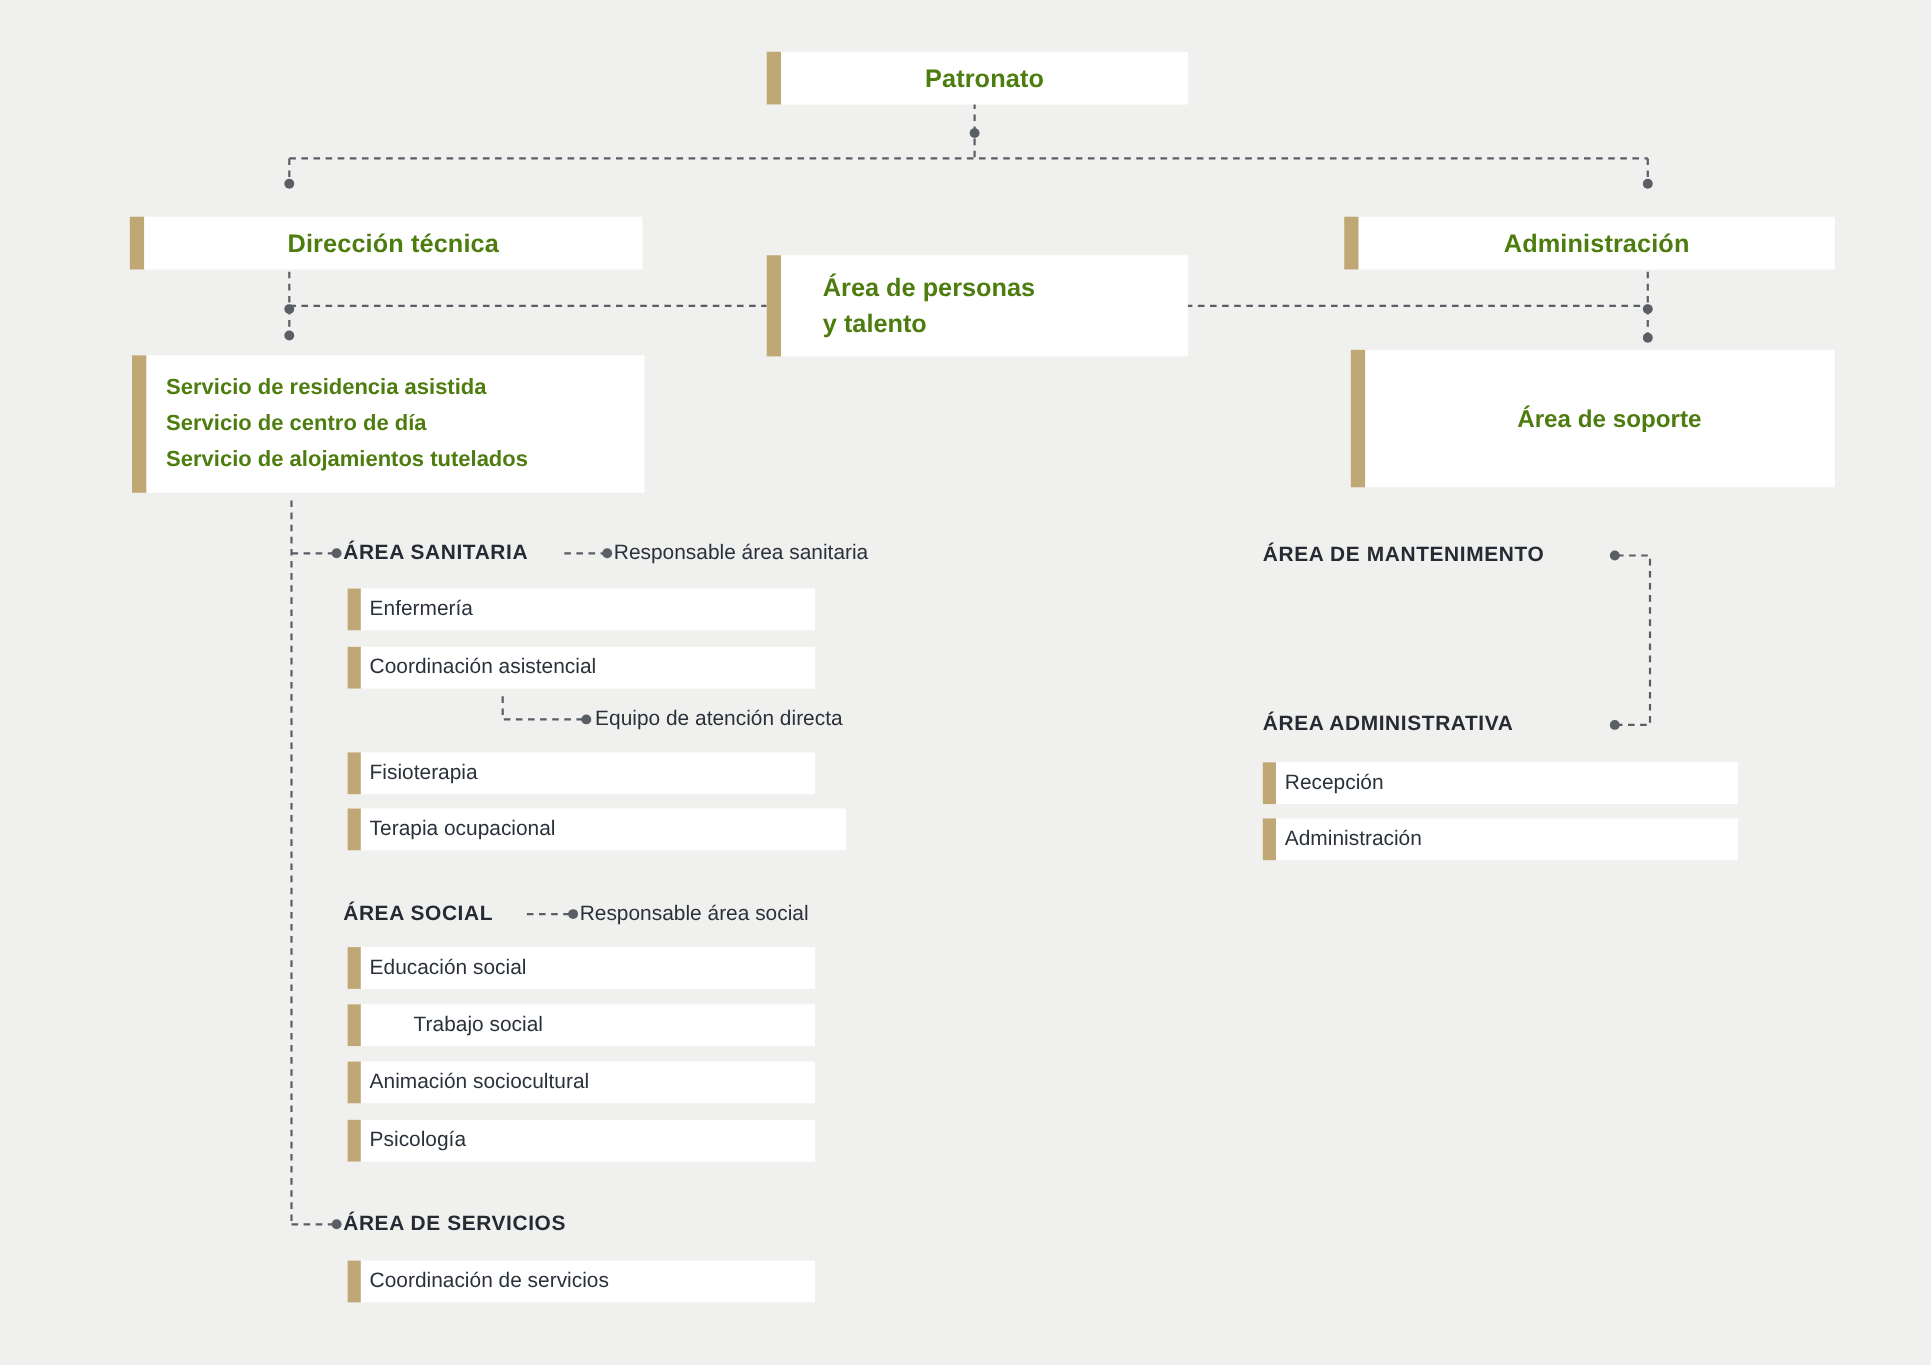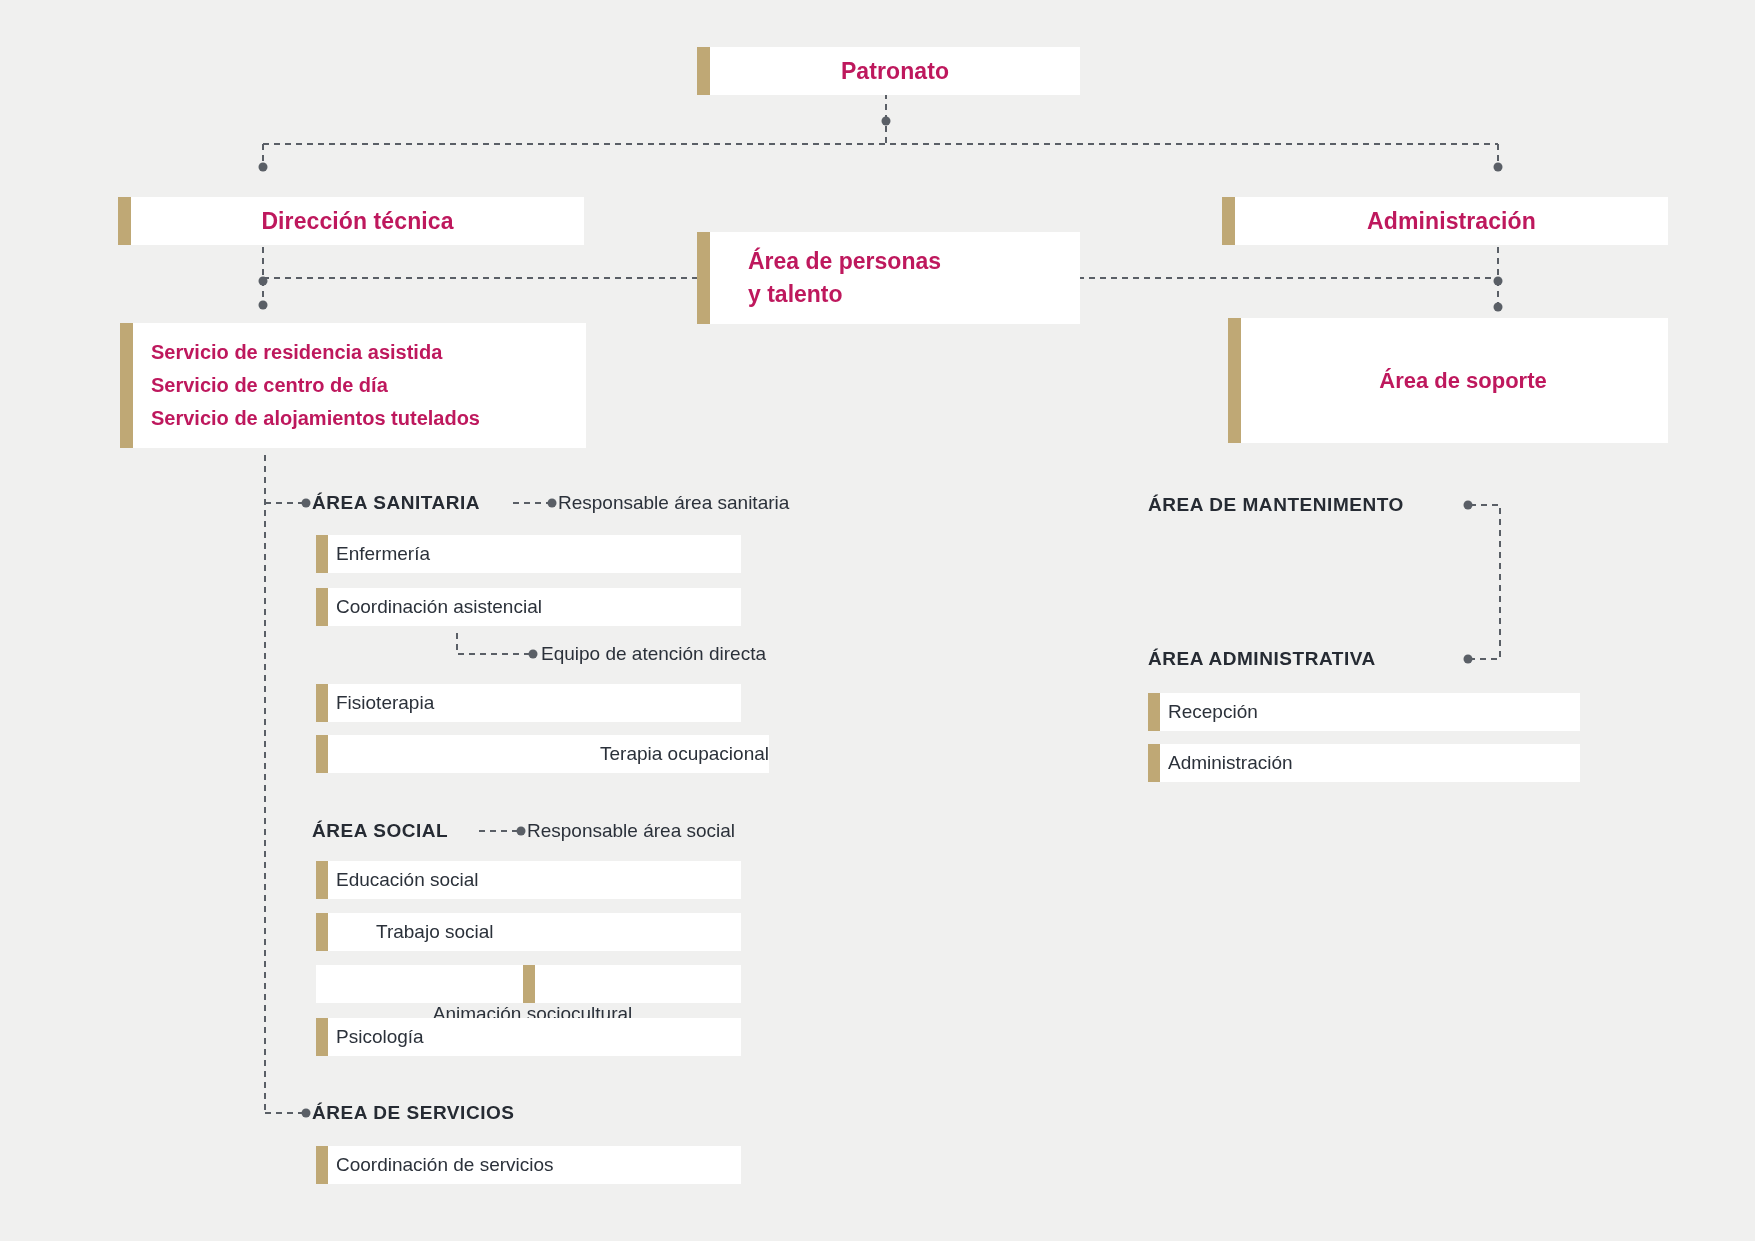--- a/index.html
+++ b/index.html
@@ -30,21 +30,21 @@
     display: flex;
     align-items: center;
   }
   .bar {
     flex: 0 0 auto;
     background: #bfa875;
     height: 100%;
   }
   .card .txt {
     padding-left: 18px;
-    color: #be185d;
+    color: #4d7c0f;
   }
   
   .card.lvl1 { height: 48px; }
   .card.lvl1 .bar { width: 13px; }
   .card.lvl1 .txt {
     font-size: 23px;
     font-weight: 700;
     letter-spacing: .1px;
   }
   
@@ -203,39 +203,39 @@
     <div class="txt">Coordinación asistencial</div>
   </div>
 
   <div class="role" style="left:541px; top:643px;">Equipo de atención directa</div>
 
   <div class="card leaf" style="left:316px; top:684px; width:425px;">
     <div class="bar"></div>
     <div class="txt">Fisioterapia</div>
   </div>
 
-  <div class="card leaf" style="left:316px; top:735px; width:453px;justify-content:space-between;">
+  <div class="card leaf" style="left:316px; top:735px; width:453px;">
     <div class="bar"></div>
     <div class="txt">Terapia ocupacional</div>
   </div>
 
   <div class="sect" style="left:312px; top:820px;">ÁREA SOCIAL</div>
   <div class="role" style="left:527px; top:820px;">Responsable área social</div>
 
   <div class="card leaf" style="left:316px; top:861px; width:425px;">
     <div class="bar"></div>
     <div class="txt">Educación social</div>
   </div>
 
   <div class="card leaf" style="left:316px; top:913px; width:425px;gap:40px;">
     <div class="bar"></div>
     <div class="txt">Trabajo social</div>
   </div>
 
-  <div class="card leaf" style="left:316px; top:965px; width:425px;flex-direction:column;">
+  <div class="card leaf" style="left:316px; top:965px; width:425px;">
     <div class="bar"></div>
     <div class="txt">Animación sociocultural</div>
   </div>
 
   <div class="card leaf" style="left:316px; top:1018px; width:425px;">
     <div class="bar"></div>
     <div class="txt">Psicología</div>
   </div>
 
   <div class="sect" style="left:312px; top:1102px;">ÁREA DE SERVICIOS</div>

